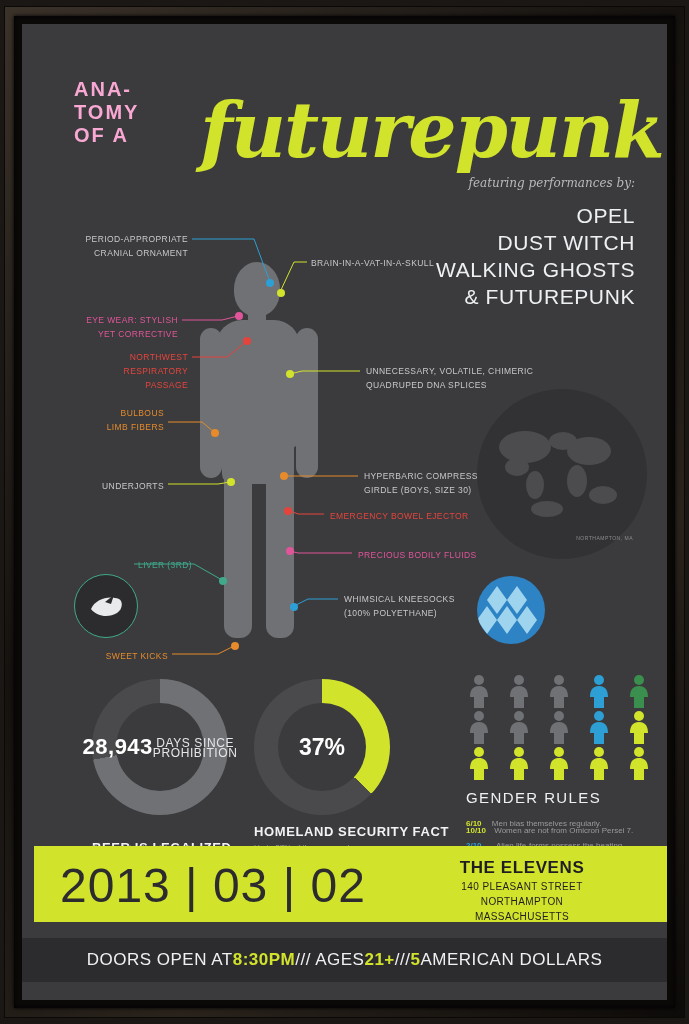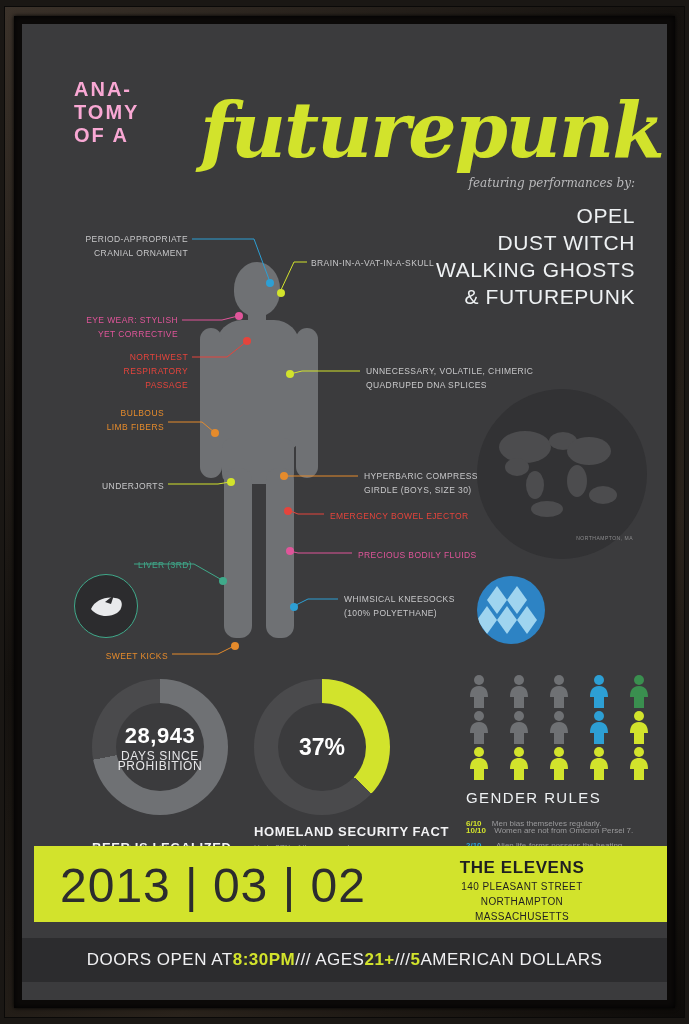--- a/index.html
+++ b/index.html
@@ -51,21 +51,21 @@
   
   .liver{position:absolute;left:52px;top:550px;width:62px;height:62px;border-radius:50%;
     background:#2c2c2e;border:1px solid #3fa98a;}
   
   .sock{position:absolute;left:455px;top:552px;width:68px;height:68px;border-radius:50%;
     background:#2d83c4;overflow:hidden;}
 
   
   .donut{position:absolute;border-radius:50%;}
   .donut .hole{position:absolute;border-radius:50%;background:#3b3b3d;}
-  .donut .txt{position:absolute;inset:0;display:flex;flex-direction:column;align-items:center;
+  .donut .txt{position:absolute;inset:0;display:flex;flex-direction:row;align-items:center;
     justify-content:center;color:#fff;text-align:center;}
   .d1-num{font-size:22px;font-weight:700;letter-spacing:.5px;}
   .d1-sub{font-size:12px;line-height:10px;letter-spacing:.6px;margin-top:2px;color:#e6e6e8;}
   .d2-num{font-size:23px;font-weight:700;}
 
   .stat-head{position:absolute;color:#f2f2f4;font-size:13px;letter-spacing:.6px;font-weight:700;}
   .stat-body{position:absolute;color:#9a9a9c;font-size:8px;line-height:11px;}
 
   
   .gender-title{position:absolute;left:444px;top:765px;color:#eef1f3;font-size:15px;letter-spacing:1.4px;}

